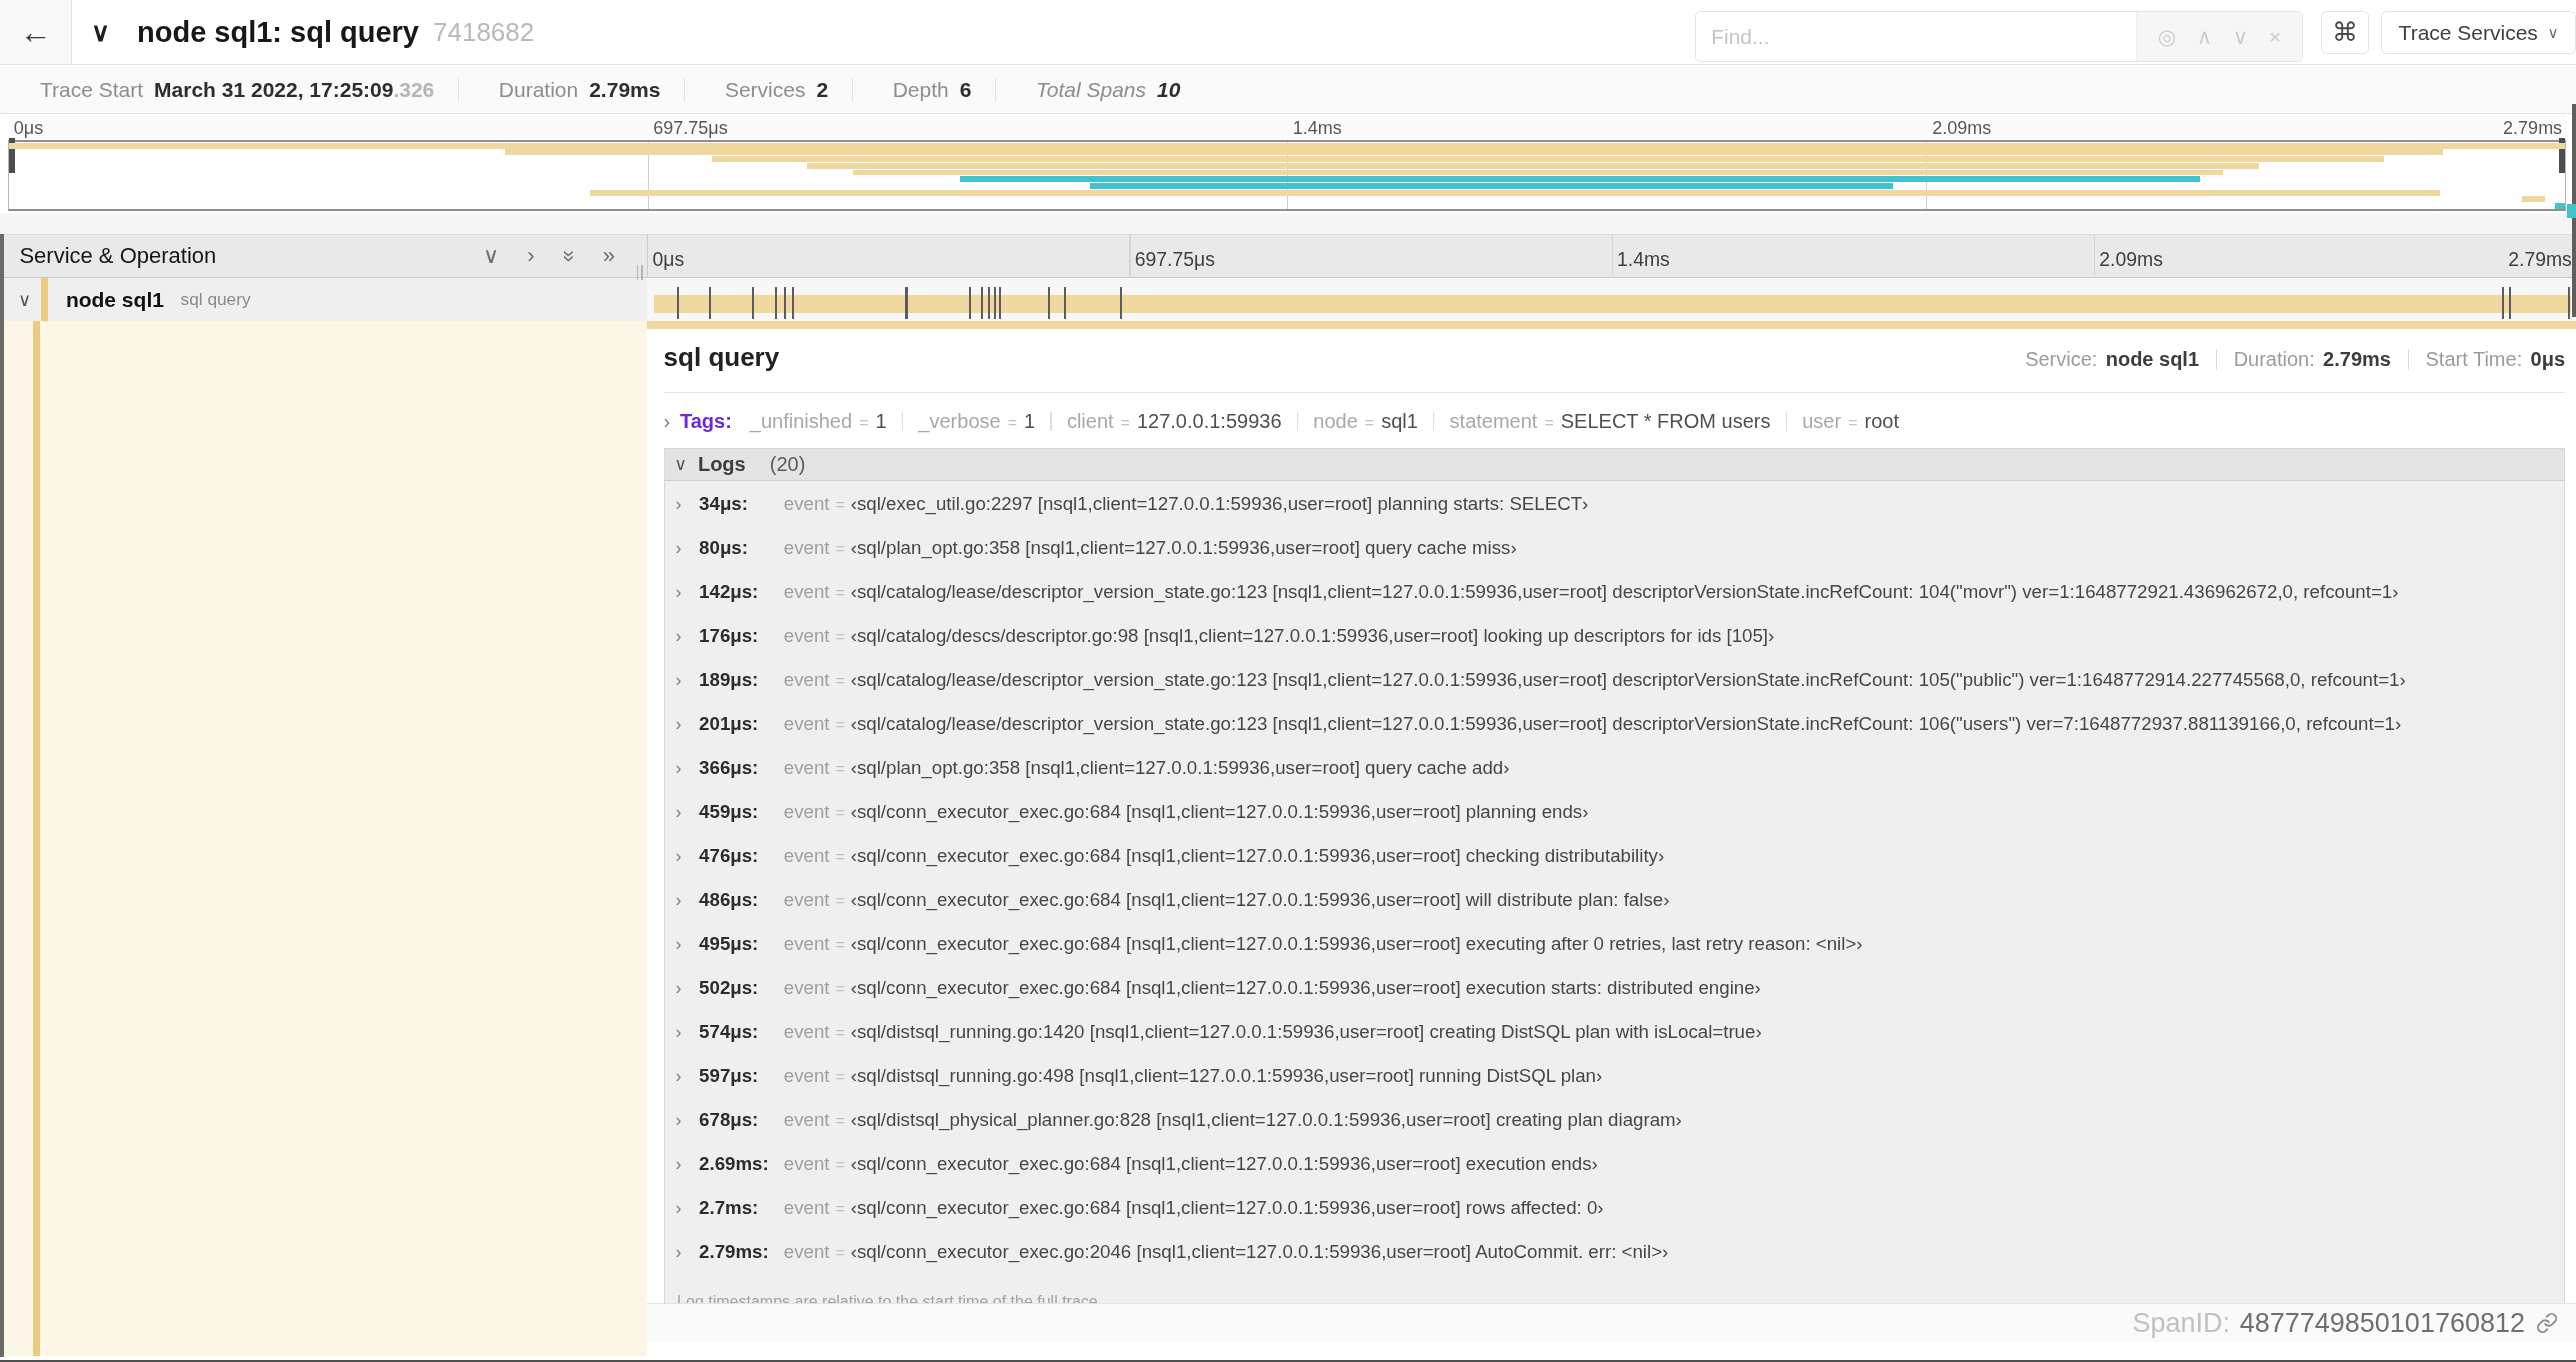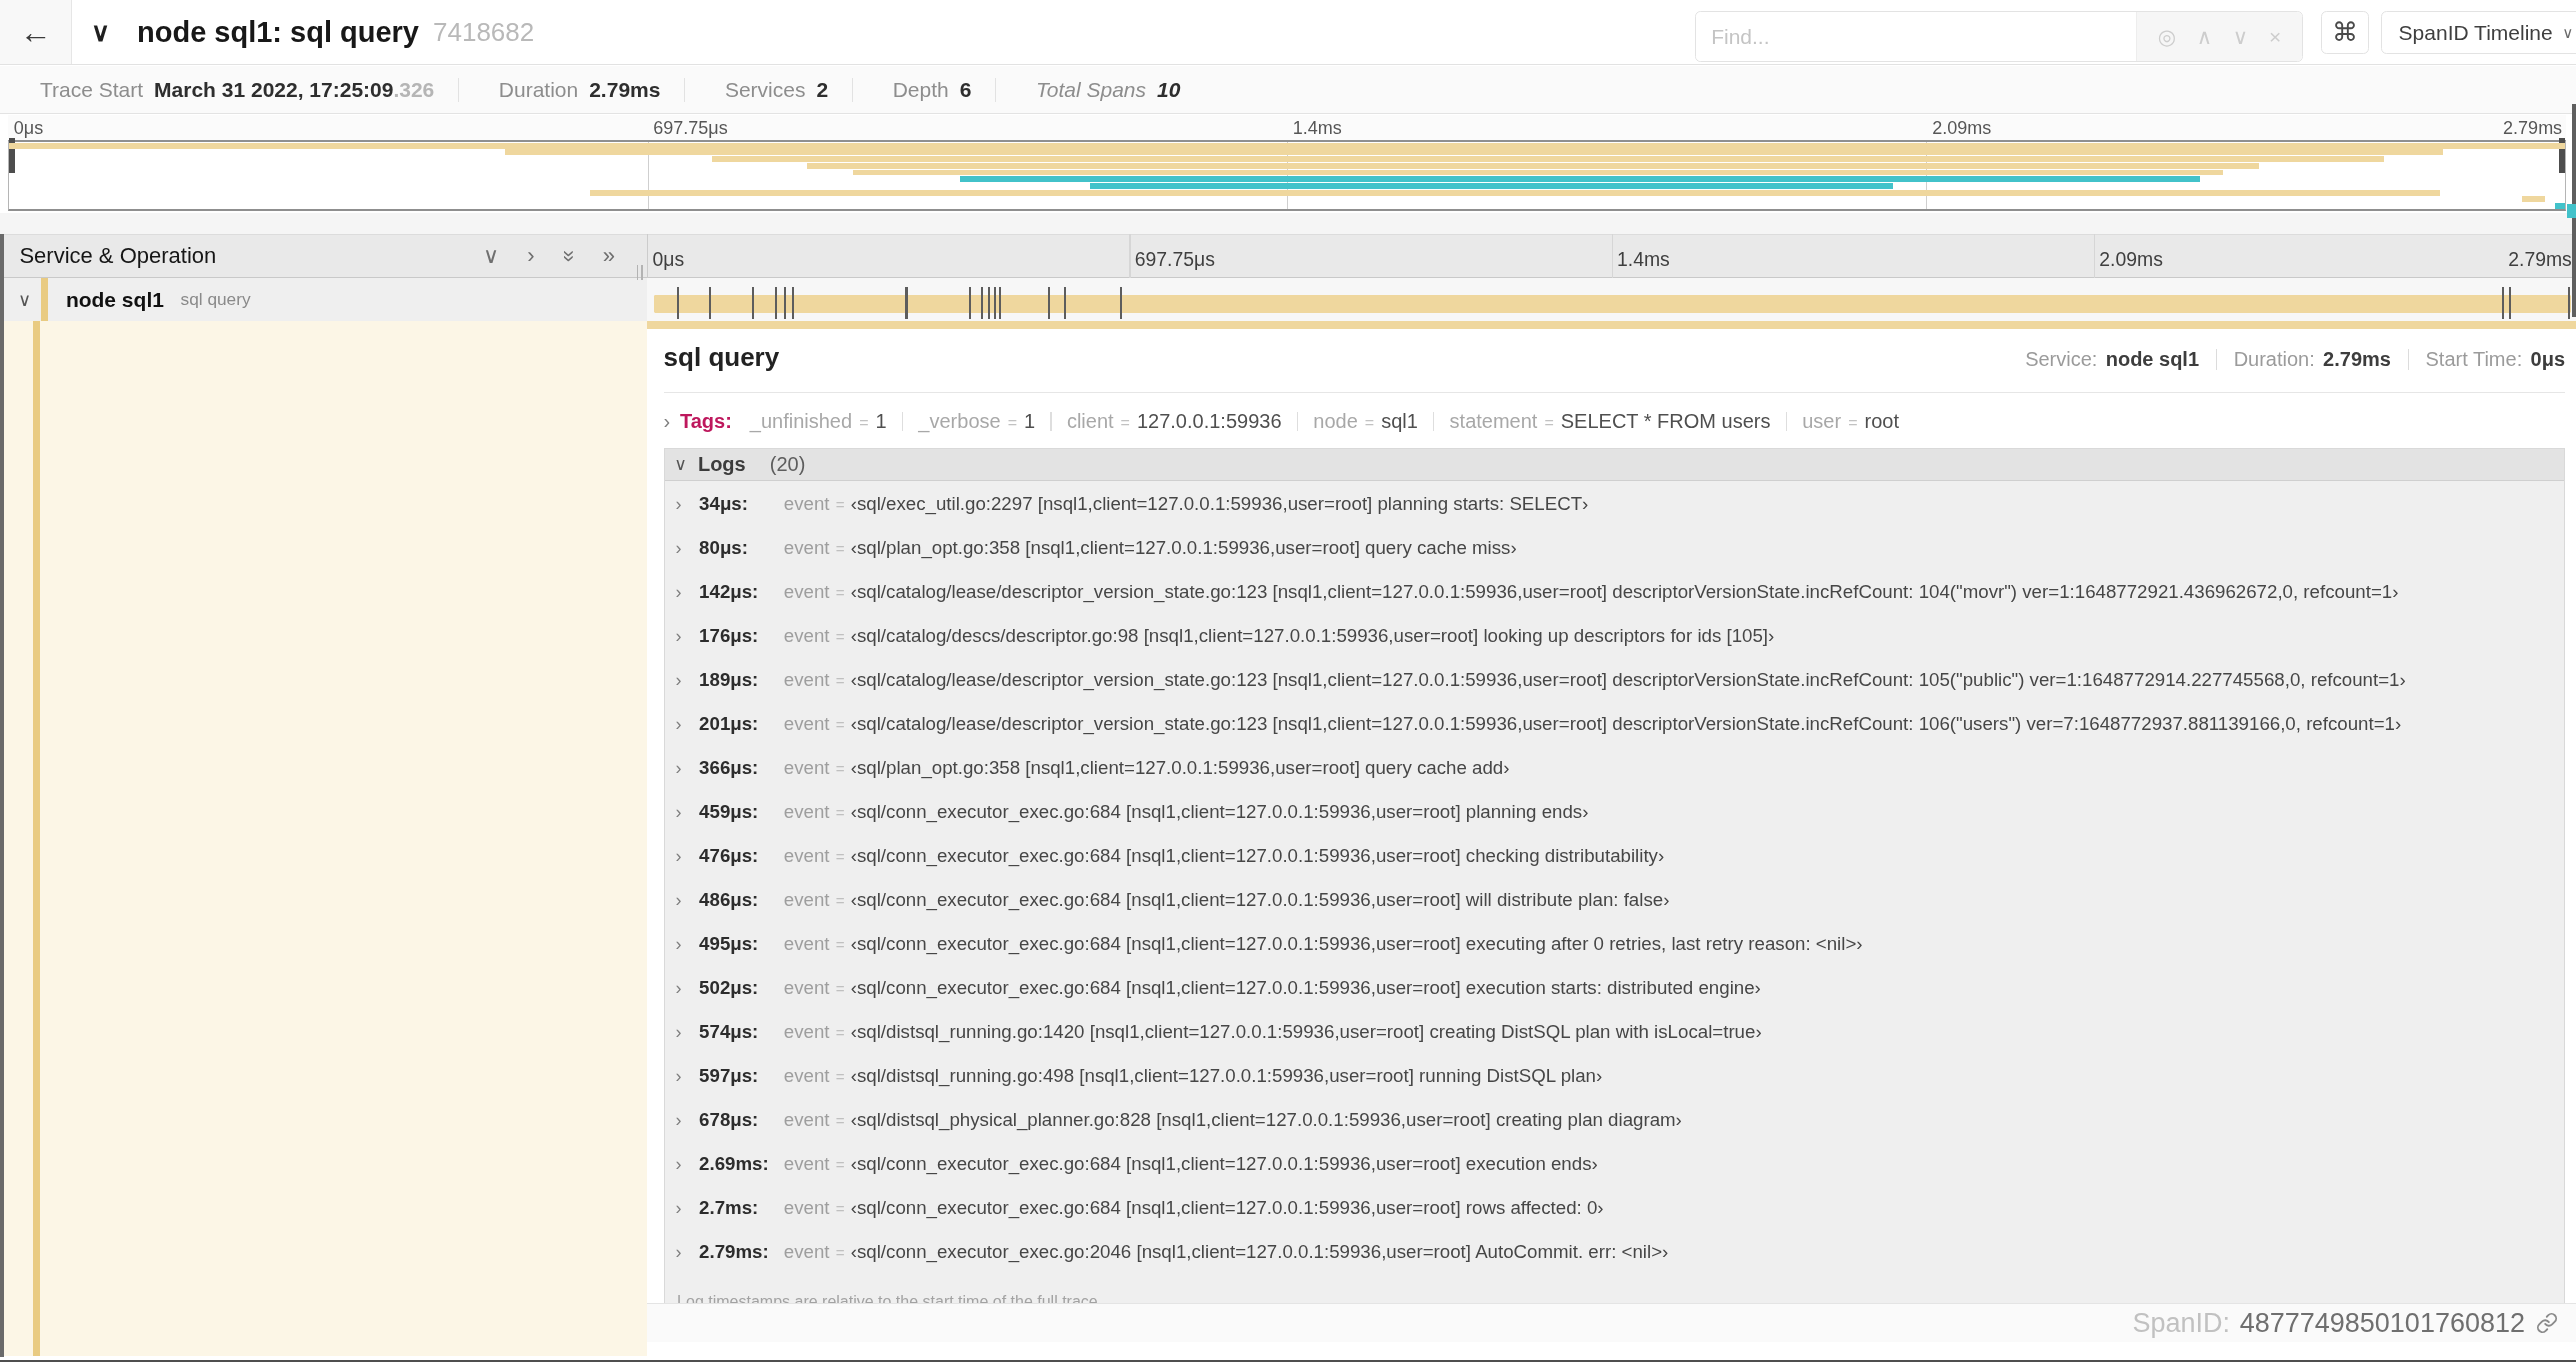--- a/index.html
+++ b/index.html
@@ -95,21 +95,21 @@
         justify-content:space-between; border-bottom:1.4px solid #e6e6e6; padding-bottom:19.4px; }
   .dtitle{ font-size:26px; font-weight:bold; color:#222; }
   .dsummary{ display:flex; align-items:baseline; font-size:20px; white-space:nowrap; }
   .ds-item{ display:inline-flex; align-items:baseline;text-align:right; }
   .ds-label{ color:#9b9b9b; margin-right:8.3px; }
   .ds-value{ color:#3d3d3d; font-weight:bold; }
   .ds-div{ width:1.4px; height:21px; background:#dcdcdc; margin:0 16.6px; align-self:center; }
   .tagsline{ position:absolute; top:89px; left:16.6px; right:11px; display:flex; align-items:baseline;
         font-size:20px; white-space:nowrap; overflow:hidden; }
   .tags-chev{ color:#7d7d7d; font-size:20px; margin-right:9.7px; cursor:pointer; }
-  .tags-label{ font-weight:bold; color:#be185d; margin-right:18px; }
+  .tags-label{ font-weight:bold; color:#6d28d9; margin-right:18px; }
   .kv{ display:inline-flex; align-items:baseline; }
   .kv-k{ color:#a8a8a8; }
   .kv-eq{ color:#c2c2c2; font-size:16px; margin:0 7px; }
   .kv-v{ color:#4f4f4f; }
   .kv-div{ width:1.4px; height:19.4px; background:#dedede; margin:0 15.2px; align-self:center; }
 
   .logsbox{ position:absolute; top:127px; left:16.6px; right:11px; bottom:39px; background:#efefef;
         border:1.4px solid #d9d9d9; }
   .logshead{ height:32px; background:#e3e3e3; border-bottom:1.4px solid #cfcfcf; display:flex;
         align-items:center; font-size:20px; color:#3c3c3c; cursor:pointer; }
@@ -159,21 +159,21 @@
         <span>◎</span>
         <span>∧</span>
         <span>∨</span>
         <span>×</span>
       </div>
     </div>
     <div class="cmd-btn">
       <span>⌘</span>
     </div>
     <div class="view-btn">
-      <span>SpanID Timeline</span>
+      <span>Trace Services</span>
       <span class="chev">∨</span>
     </div>
   </div>
 
   <div class="infobar" id="trace-info">
       <span class="ti-item">
         <span class="ti-label">Trace Start</span>
         <span class="ti-value">March 31 2022, 17:25:09</span>
         <span class="ti-suffix">.326</span>
       </span>

